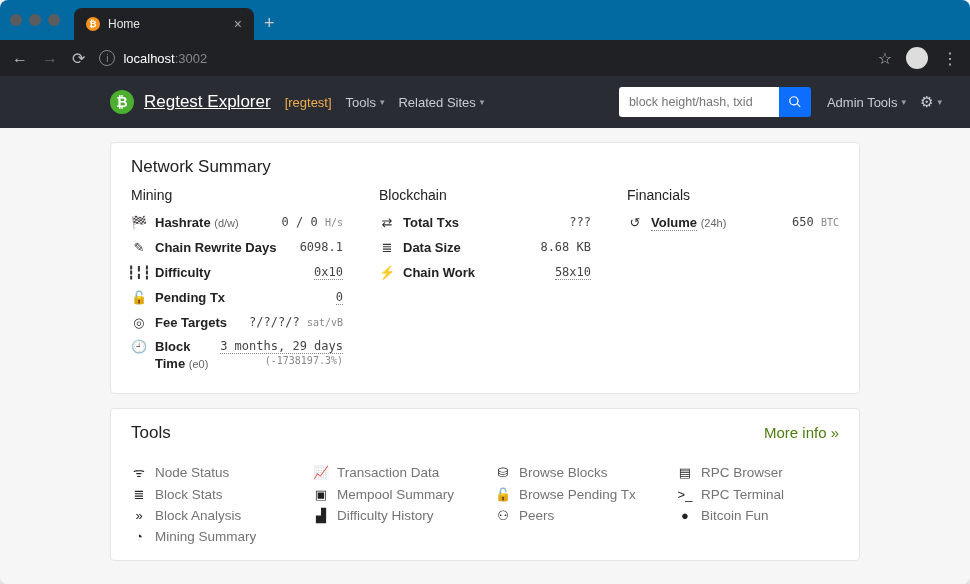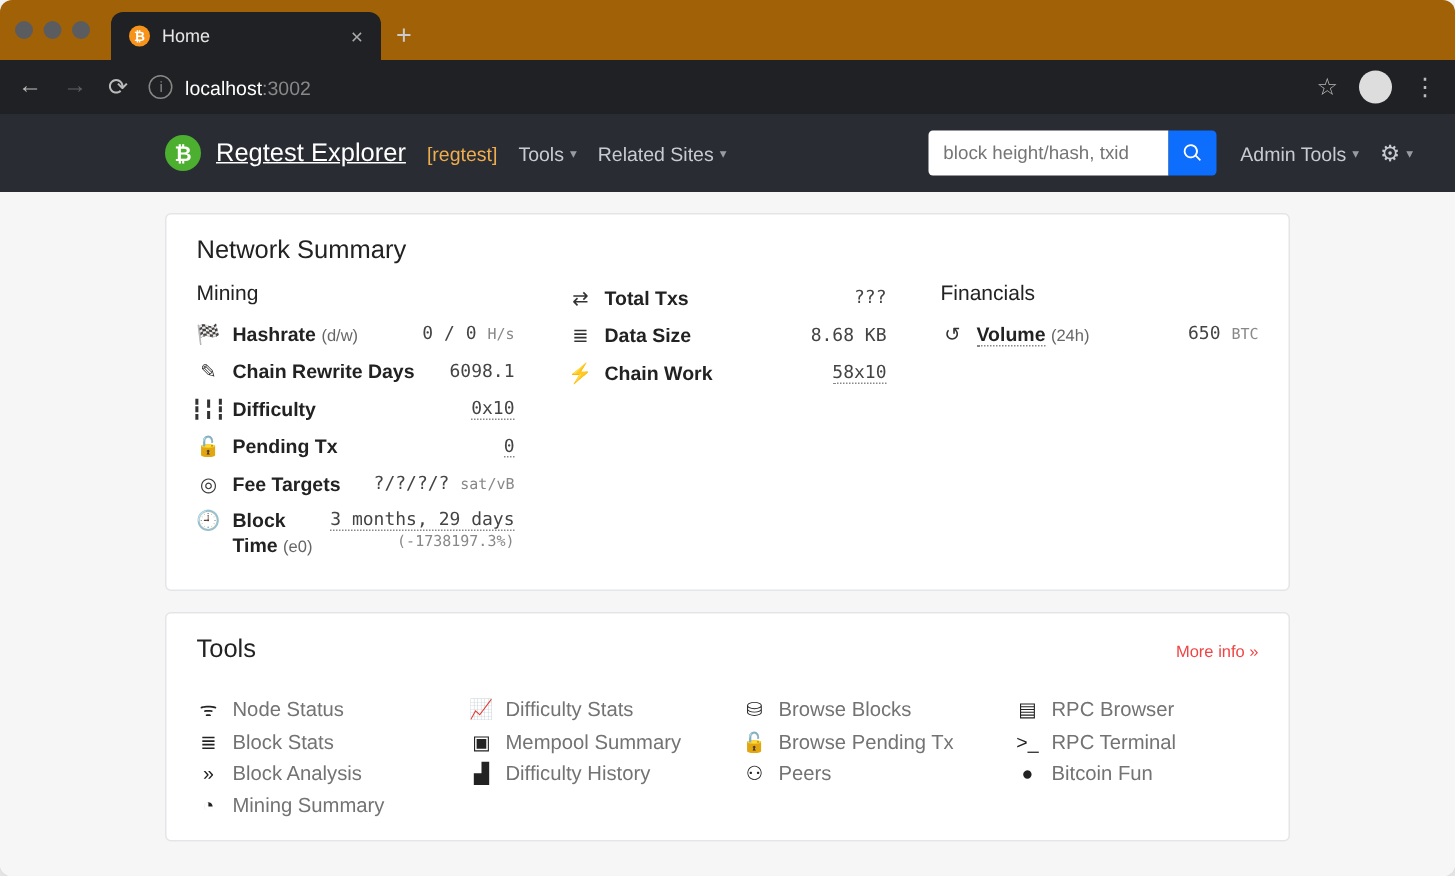--- a/index.html
+++ b/index.html
@@ -1,20 +1,20 @@
 <!DOCTYPE html>
 <html><head>
   <meta charset="utf-8">
   <style>
     * { box-sizing: border-box; margin: 0; padding: 0; }
     body { font-family: -apple-system, BlinkMacSystemFont, "Segoe UI", Helvetica, Arial, sans-serif; background: #fff; }
     .window { width: 970px; height: 584px; border-radius: 8px; overflow: hidden; box-shadow: 0 10px 40px rgba(0,0,0,0.3); background: #fff; position: relative; }
 
     
-    .titlebar { background: #a16207; height: 40px; display: flex; align-items: center; padding: 0 10px; }
+    .titlebar { background: #0369a1; height: 40px; display: flex; align-items: center; padding: 0 10px; }
     .traffic { display: flex; gap: 7px; margin-right: 14px; }
     .traffic span { width: 12px; height: 12px; border-radius: 50%; background: #5b5c60; display: inline-block; }
     .tab { background: #202124; height: 32px; display: flex; align-items: center; padding: 0 12px; border-radius: 8px 8px 0 0; min-width: 180px; gap: 8px; color: #e6e6e6; font-size: 12px; margin-top: 8px; }
     .tab .favicon { width: 14px; height: 14px; border-radius: 50%; background: #f7931a; display: flex; align-items: center; justify-content: center; }
     .tab .favicon::after { content: "₿"; color: #fff; font-size: 9px; font-weight: bold; }
     .tab .close { margin-left: auto; color: #aaa; font-size: 14px; }
     .newtab { color: #ccc; font-size: 18px; margin-left: 10px; margin-top: 6px; }
 
     .toolbar { background: #202124; height: 36px; display: flex; align-items: center; padding: 0 12px; gap: 14px; color: #bbb; }
     .toolbar .navicon { font-size: 16px; cursor: pointer; }
@@ -51,21 +51,21 @@
     .row { display: flex; align-items: flex-start; font-size: 13px; padding: 4px 0; gap: 8px; }
     .row .ic { width: 16px; flex-shrink: 0; color: #333; display: flex; justify-content: center; }
     .row .lbl { font-weight: 600; color: #222; line-height: 1.3; }
     .row .lbl .sub { font-weight: 400; font-size: 11px; color: #666; }
     .row .val { margin-left: auto; text-align: right; font-family: ui-monospace, Menlo, monospace; font-size: 12px; color: #444; }
     .row .val .sub { font-size: 10px; color: #888; }
     .dotted { border-bottom: 1px dotted #888; }
     .green { color: #2a8a2a; }
 
     .tools { display: flex; align-items: baseline; }
-    .tools .more { margin-left: auto; color: #ef4444; font-size: 11px; text-decoration: none; }
+    .tools .more { margin-left: auto; color: #4d7c0f; font-size: 15px; text-decoration: none; }
     .toolgrid { display: grid; grid-template-columns: repeat(4, 1fr); gap: 6px 20px; margin-top: 10px; }
     .toolitem { display: flex; align-items: center; gap: 8px; font-size: 13.5px; }
     .toolitem a { color: #737373; text-decoration: none; }
     .toolitem .ic { width: 16px; display: flex; justify-content: center; color: #222; font-size: 13px; }
   </style>
 </head>
 <body>
 
 <div class="window">
 
@@ -169,20 +169,21 @@
           </div>
 
           <div class="row">
             <span class="ic">🕘</span>
             <span class="lbl"><span>Block Time</span> <span class="sub">(e0)</span></span>
             <span class="val"><span class="dotted">3 months, 29 days</span> <span class="sub">(-1738197.3%)</span></span>
           </div>
         </div>
 
         <div class="col">
+          <h3>Blockchain</h3>
 
           <div class="row">
             <span class="ic">⇄</span>
             <span class="lbl">Total Txs</span>
             <span class="val">???</span>
           </div>
 
           <div class="row">
             <span class="ic">≣</span>
             <span class="lbl">Data Size</span>
@@ -214,21 +215,21 @@
         <h2>Tools</h2>
         <a href="#" class="more">More info »</a>
       </div>
       <div class="toolgrid">
         <div class="toolitem">
             <span class="ic">ᯤ</span>
             <a href="#">Node Status</a>
           </div>
         <div class="toolitem">
             <span class="ic">📈</span>
-            <a href="#">Difficulty Stats</a>
+            <a href="#">Transaction Data</a>
           </div>
         <div class="toolitem">
             <span class="ic">⛁</span>
             <a href="#">Browse Blocks</a>
           </div>
         <div class="toolitem">
             <span class="ic">▤</span>
             <a href="#">RPC Browser</a>
           </div>
 

